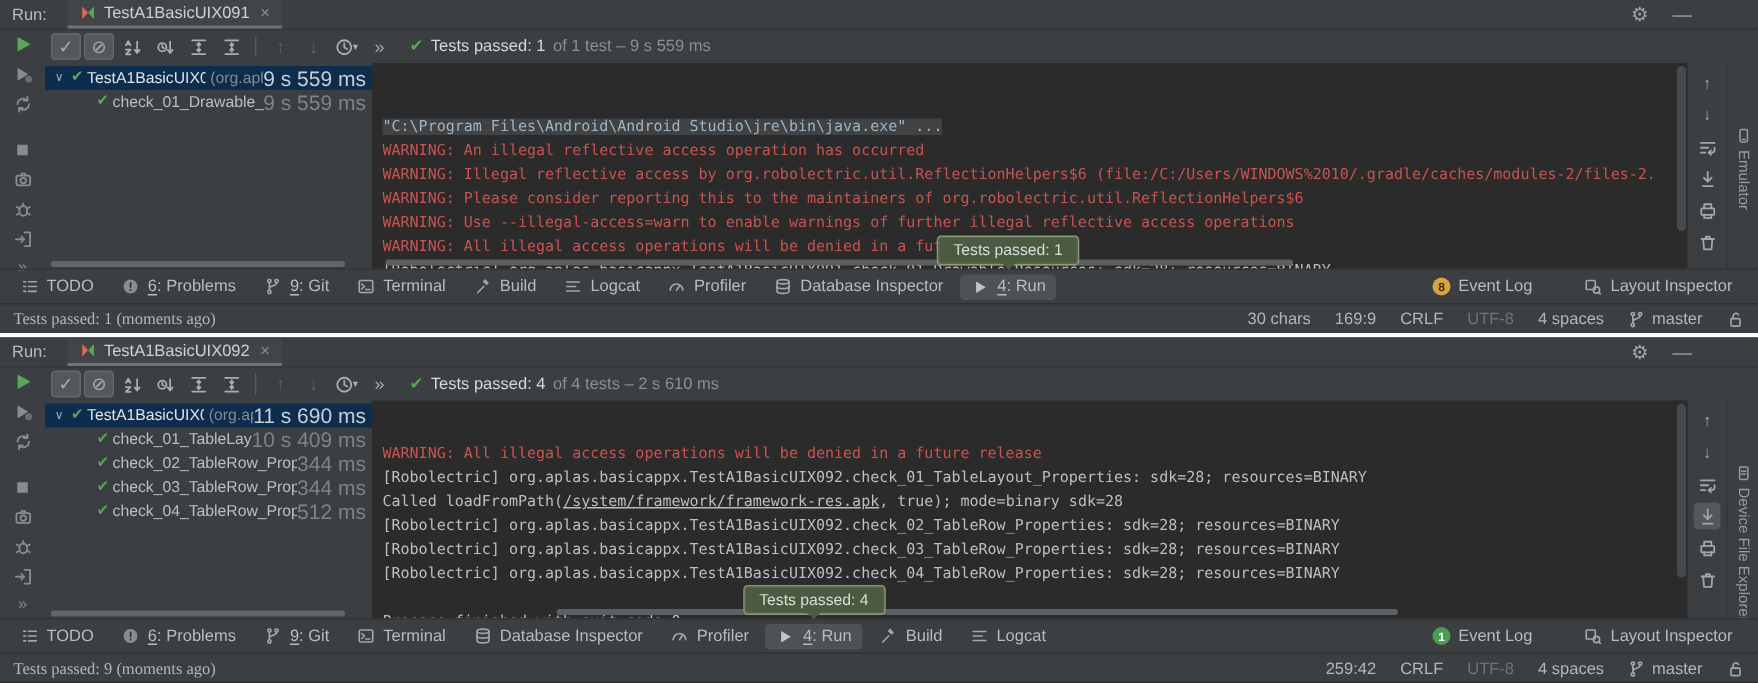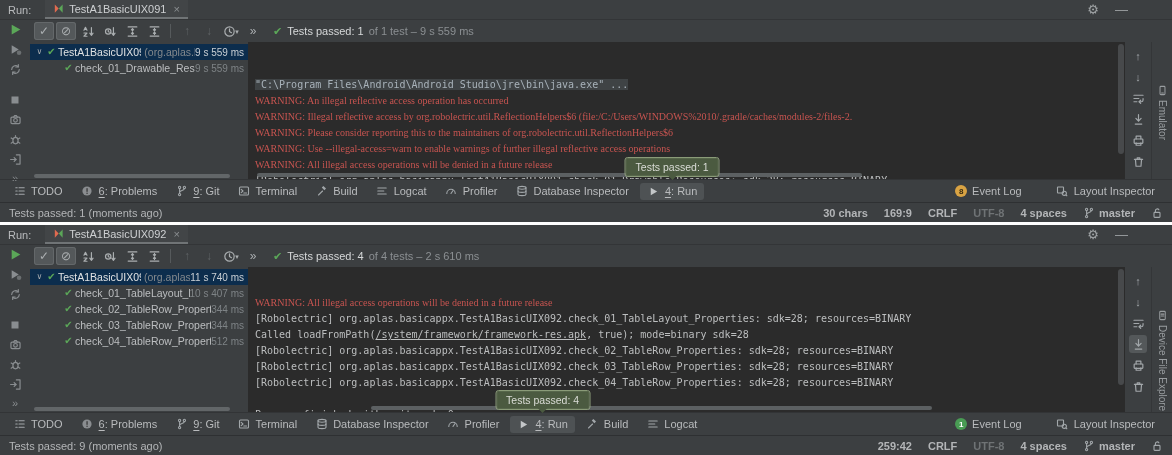--- a/index.html
+++ b/index.html
@@ -51,30 +51,30 @@
   .content{flex:1;display:flex;min-height:0;}
   .tree{width:218px;flex:0 0 218px;position:relative;padding-top:2px;font-size:10.5px;overflow:hidden;}
   .tree-row{height:16px;display:flex;align-items:center;padding-left:4px;cursor:default;}
   .tree-row.child{padding-left:32px;}
   .tree-row.selected{background:#0c2d4d;}
   .expander{width:11px;font-size:8px;color:#a9adb0;flex:0 0 11px;}
   .checkmark{width:13px;flex:0 0 13px;color:#5ba758;font-size:10px;}
   .tree-name{color:#bcbec0;white-space:nowrap;overflow:hidden;min-width:0;flex-shrink:1;}
   .tree-row.selected .tree-name{color:#e0e2e3;}
   .tree-pkg{color:#84898d;white-space:nowrap;overflow:hidden;min-width:0;flex-shrink:4;margin-left:3px;}
-  .tree-dur{margin-left:auto;padding-right:4px;flex-shrink:0;color:#7e8386;font-size:10px;}
+  .tree-dur{margin-left:auto;padding-right:4px;flex-shrink:0;color:#7e8386;font-size:14px;}
   .tree-row.selected .tree-dur{color:#c9cfd4;}
   .tree-hscroll{position:absolute;bottom:1px;left:4px;width:196px;height:4px;background:#626668;border-radius:2px;}
 
   .console{flex:1;min-width:0;position:relative;background:#2b2b2b;padding:3px 0 0 7px;overflow:hidden;
            font-family:"DejaVu Sans Mono","Liberation Mono",monospace;font-size:10px;line-height:16px;
            white-space:pre;}
   .console-line{height:16px;}
   .console-line.clipped{margin-top:-7px;}
-  .console-line.err{color:#c75450;font-family:Liberation Serif, serif;}
+  .console-line.err{color:#c75450;}
   .console-line.out{color:#bcbebf;}
   .sel-text{background:#3f4345;color:#a8b2ba;}
   .lnk{text-decoration:underline;}
   .console-hscroll{position:absolute;bottom:2px;height:4px;background:#5c6062;border-radius:2px;}
   .console-vscroll{position:absolute;right:1px;top:2px;width:6px;height:80%;background:#47494b;border-radius:3px;}
 
   .gutter{width:26px;flex:0 0 26px;background:#3c3f41;display:flex;flex-direction:column;align-items:center;
           gap:3px;padding-top:5px;}
   .g-btn{width:18px;height:18px;display:flex;align-items:center;justify-content:center;border-radius:3px;
          color:#a2a7aa;}
@@ -102,23 +102,23 @@
 
   .tooltip{position:absolute;bottom:calc(100% + 7px);left:50%;transform:translateX(-50%);
            background:#4b5a40;border:1px solid #85977437;outline:1px solid #8a9b78;padding:2px 9px;
            font-size:10.5px;color:#dadcd6;border-radius:2px;white-space:nowrap;z-index:5;}
   .tooltip::after{content:'';position:absolute;top:100%;left:50%;margin-left:-5px;
                   border:5px solid transparent;border-top-color:#4b5a40;}
 
   
   .statusbar{height:19px;flex:0 0 19px;border-top:1px solid #2e3032;display:flex;align-items:center;
              padding:0 9px;font-size:11px;color:#b3b5b7;}
-  .status-left{margin-right:auto;}
+  .status-left{margin-right:auto;font-family:Liberation Serif, serif;}
   .status-right{display:flex;align-items:center;gap:16px;}
-  .status-seg{display:flex;align-items:center;gap:4px;white-space:nowrap;font-weight:bold;}
+  .status-seg{display:flex;align-items:center;gap:4px;white-space:nowrap;}
   .status-seg.dim{color:#6f7375;}
   .status-seg .icon{width:12px;height:12px;color:#a2a7aa;}
 
   .icon{display:inline-flex;align-items:center;justify-content:center;line-height:1;}
   .icon svg{display:block;}
 </style>
 </head>
 <body>
 
 <div id="panels">
@@ -617,26 +617,26 @@
             <span class="sum-rest">of 4 tests – 2 s 610 ms</span>
           </div>
         </div>
         <div class="content">
           <div class="tree">
             <div class="tree-row selected">
                 <span class="icon expander">∨</span>
                 <span class="icon checkmark">✔</span>
                 <span class="tree-name">TestA1BasicUIX092</span>
                 <span class="tree-pkg">(org.aplas.basica</span>
-                <span class="tree-dur">11 s 740 ms</span>
+                <span class="tree-dur">11 s 690 ms</span>
               </div>
               <div class="tree-row child">
                 <span class="icon checkmark">✔</span>
                 <span class="tree-name">check_01_TableLayout_Properties</span>
-                <span class="tree-dur">10 s 407 ms</span>
+                <span class="tree-dur">10 s 409 ms</span>
               </div>
               <div class="tree-row child">
                 <span class="icon checkmark">✔</span>
                 <span class="tree-name">check_02_TableRow_Properties</span>
                 <span class="tree-dur">344 ms</span>
               </div>
               <div class="tree-row child">
                 <span class="icon checkmark">✔</span>
                 <span class="tree-name">check_03_TableRow_Properties</span>
                 <span class="tree-dur">344 ms</span>

